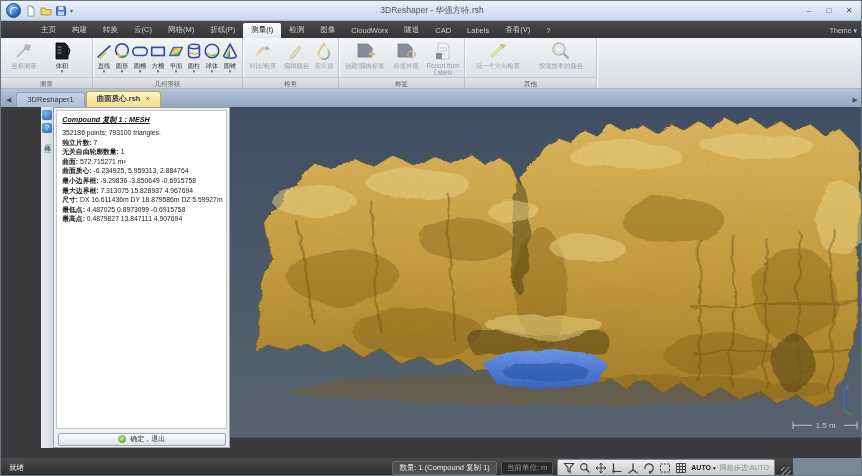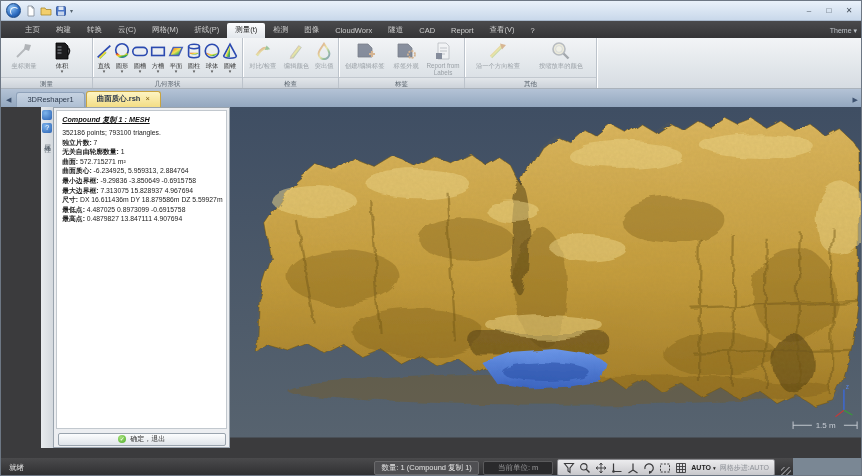--- a/index.html
+++ b/index.html
@@ -18,21 +18,21 @@
     border:1.5px solid rgba(255,255,255,.9); border-right-color:transparent; border-bottom-color:transparent; border-radius:50%; }
   .qat { display:flex; align-items:center; gap:3px; }
   .qat .qicon { width:12px; height:12px; display:inline-block; }
   .qat .caret { font-size:6px; color:#55636f; }
   .titletext { position:absolute; left:0; right:0; text-align:center; font-size:8.5px; color:#4a5665; }
   .winctl { margin-left:auto; display:flex; gap:8px; padding-right:8px; z-index:2; }
   .winctl span { font-size:8px; color:#45505c; width:12px; text-align:center; cursor:default; }
 
   
   .tabstrip { position:absolute; left:0; top:20px; width:862px; height:17px;
-    background:linear-gradient(#4a4a4c,#343436); display:flex; align-items:flex-end; padding-left:16px; }
+    background:linear-gradient(#4a4a4c,#343436); display:flex; align-items:flex-end; padding-left:32px; }
   .rtab { font-size:7.5px; color:#cfcfcf; padding:2px 8px 3px; white-space:nowrap; }
   .rtab.active { background:linear-gradient(#fdfdfe,#e3e7ec); color:#222; border-radius:2px 2px 0 0; }
   .theme { margin-left:auto; margin-right:6px; font-size:7px; color:#bfc4ca; padding-bottom:3px; }
 
   
   .ribbon { position:absolute; left:0; top:37px; width:862px; height:51px;
     background:linear-gradient(#f2f4f6,#d6dce2); border-bottom:1px solid #aab2bb; display:flex; }
   .rgroup { display:flex; flex-direction:column; border-right:1px solid #bcc3cb; box-shadow:1px 0 0 #fff; }
   .rbtns { flex:1; display:flex; align-items:flex-start; padding:1px 2px 0; }
   .rbtn { display:flex; flex-direction:column; align-items:center; padding:1px 1px 0; border-radius:2px; }
@@ -71,21 +71,21 @@
 
   .viewport { position:relative; width:672px; height:351px; }
   .viewport svg { position:absolute; inset:0; }
 
   
   .statusbar { position:absolute; left:0; top:457px; width:792px; height:19px;
     background:linear-gradient(#4a4a4c,#2d2d2f); display:flex; align-items:center; font-size:7.5px; color:#e3e3e3; }
   .ready { padding-left:8px; }
   .sright { margin-left:auto; display:flex; align-items:center; height:100%; }
   .scount { border:1px solid #6a6a6c; background:#4f4f52; padding:1px 6px; border-radius:2px; margin-right:4px; white-space:nowrap;margin-left:21px; }
-  .sunit { border:1px solid #5a5a5c; background:#2a2a2c; color:#9a9a9c; padding:1px 14px; border-radius:2px; margin-right:4px; white-space:nowrap; }
+  .sunit { border:1px solid #5a5a5c; background:#2a2a2c; color:#9a9a9c; padding:1px 5px; border-radius:2px; margin-right:4px; white-space:nowrap; }
   .stools { height:17px; background:linear-gradient(#ececee,#c8c8cc); border:1px solid #88888c; border-radius:2px;
     display:flex; align-items:center; gap:4px; padding:0 5px; margin-right:4px; }
   .stools .ti { width:12px; height:12px; display:inline-block; }
   .auto { font-size:7px; color:#222; font-weight:bold; }
   .auto .c { font-weight:normal; font-size:5.5px; }
   .gridstep { font-size:7px; color:#8e9298; white-space:nowrap; }
   .grip { width:10px; height:10px; margin:0 2px 0 2px; align-self:flex-end;
     background:repeating-linear-gradient(135deg, transparent 0 2px, #7d7d80 2px 3.5px); }
 </style>
 </head>
@@ -113,41 +113,42 @@
     <svg class="qicon" viewBox="0 0 12 12">
         <path d="M1,3 h4 l1,1.5 h5 v5.5 h-10 z" fill="#f3cf6d" stroke="#a98a2e" stroke-width="0.8"></path>
       </svg>
     <svg class="qicon" viewBox="0 0 12 12">
         <rect x="1.5" y="1.5" width="9" height="9" rx="1" fill="#4a76c8" stroke="#2c4f92" stroke-width="0.8"></rect>
         <rect x="3.5" y="1.5" width="5" height="3.5" fill="#dde7f5"></rect>
         <rect x="3" y="6.5" width="6" height="4" fill="#c8d6ec"></rect>
       </svg>
     <span class="caret">▾</span>
   </span>
+  <span class="titletext">3DReshaper - 华强方特.rsh</span>
   <span class="winctl">
     <span>–</span>
     <span>□</span>
     <span>✕</span>
   </span>
 </div>
 
 <div class="tabstrip">
   <span class="rtab">主页</span>
   <span class="rtab">构建</span>
   <span class="rtab">转换</span>
   <span class="rtab">云(C)</span>
   <span class="rtab">网格(M)</span>
   <span class="rtab">折线(P)</span>
   <span class="rtab active">测量(t)</span>
   <span class="rtab">检测</span>
   <span class="rtab">图像</span>
   <span class="rtab">CloudWorx</span>
   <span class="rtab">隧道</span>
   <span class="rtab">CAD</span>
-  <span class="rtab">Report</span>
+  <span class="rtab">Labels</span>
   <span class="rtab">查看(V)</span>
   <span class="rtab">?</span>
   <span class="theme">Theme ▾</span>
 </div>
 
 <div class="ribbon">
 
   <div class="rgroup" style="width:92px">
     <div class="rbtns">
       <div class="rbtn disabled" style="width:42px">

